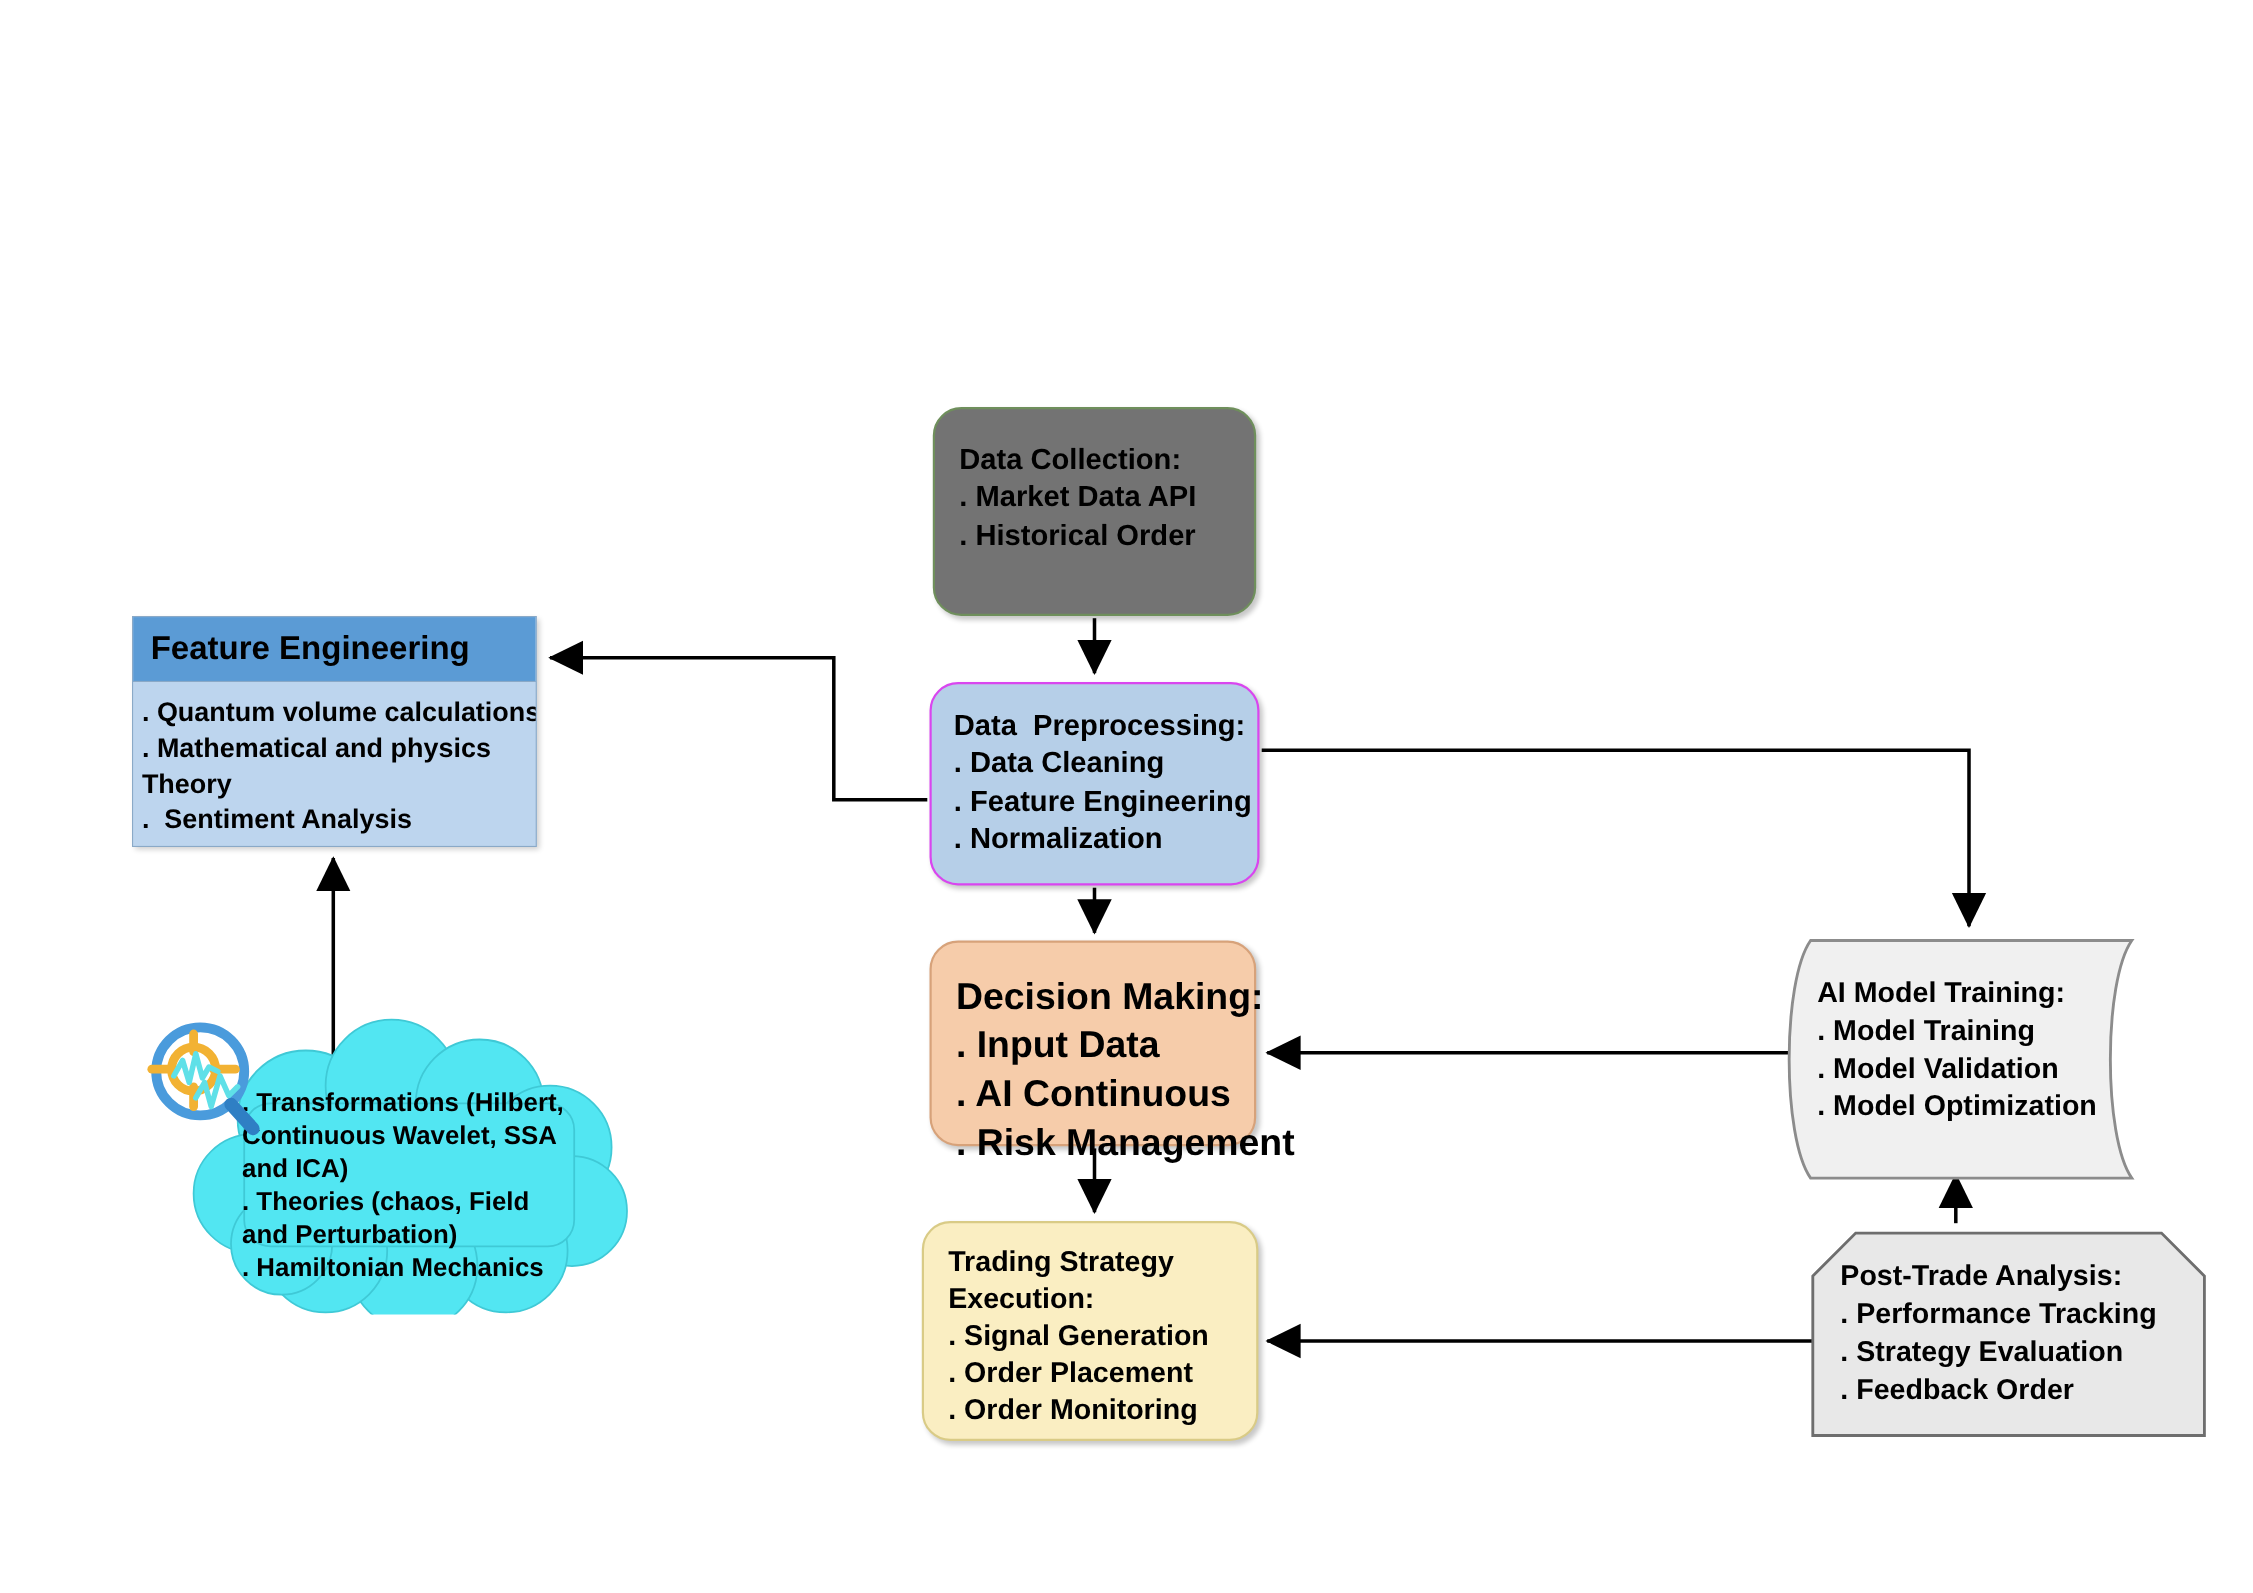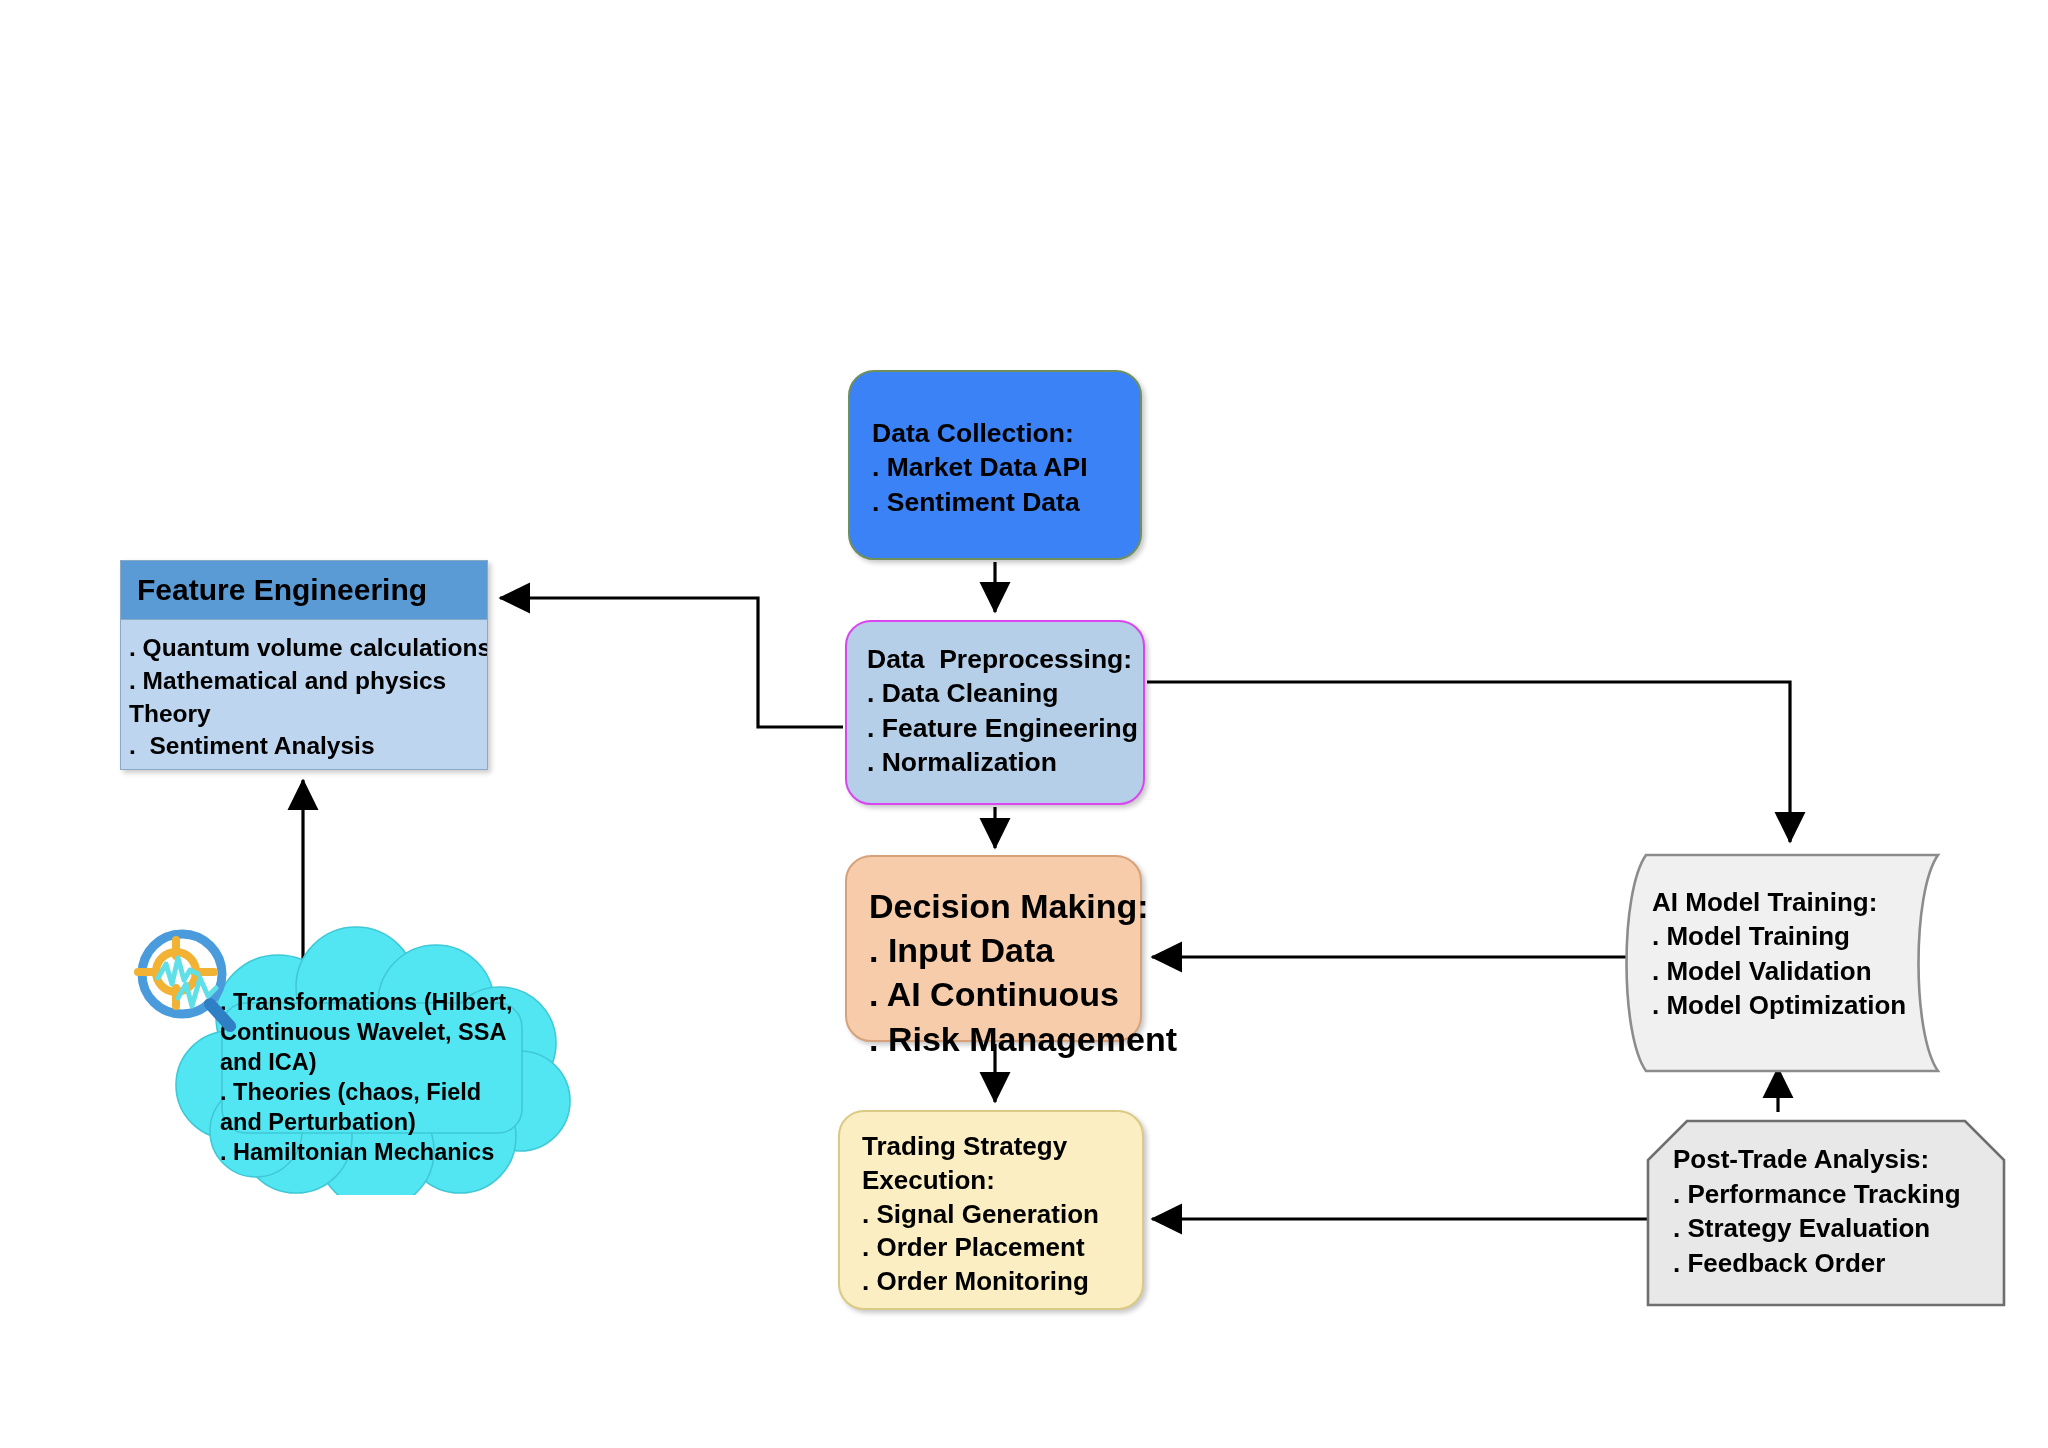--- a/index.html
+++ b/index.html
@@ -20,25 +20,25 @@
     box-sizing: border-box;
     color: #000000;
     font-weight: bold;
     line-height: 1.30;
   }
   .node .line { white-space: pre; }
 
   
   #node-data-collection {
     left: 848px; top: 370px; width: 294px; height: 190px;
-    background: #3b82f6;
+    background: #737373;
     border: 2px solid #6f8f5c;
     border-radius: 26px;
     box-shadow: 3px 3px 5px rgba(0,0,0,0.22);
-    padding: 44px 0 0 22px;
+    padding: 28px 0 0 22px;
     font-size: 26.5px;
   }
 
   
   #node-data-preprocessing {
     left: 845px; top: 620px; width: 300px; height: 185px;
     background: #b6cfe8;
     border: 2px solid #d946ef;
     border-radius: 26px;
     box-shadow: 3px 3px 5px rgba(0,0,0,0.22);
@@ -180,21 +180,21 @@
 
       <path d="M1649,1219 L1152,1219"></path>
 
       <path d="M303,1000 L303,780"></path>
     </g>
   </svg>
 
   <div class="node" id="node-data-collection">
     <div class="line">Data Collection:</div>
     <div class="line">. Market Data API</div>
-    <div class="line">. Sentiment Data</div>
+    <div class="line">. Historical Order</div>
   </div>
 
   <div class="node" id="node-data-preprocessing">
     <div class="line">Data  Preprocessing:</div>
     <div class="line">. Data Cleaning</div>
     <div class="line">. Feature Engineering</div>
     <div class="line">. Normalization</div>
   </div>
 
   <div class="node" id="node-feature-engineering">

